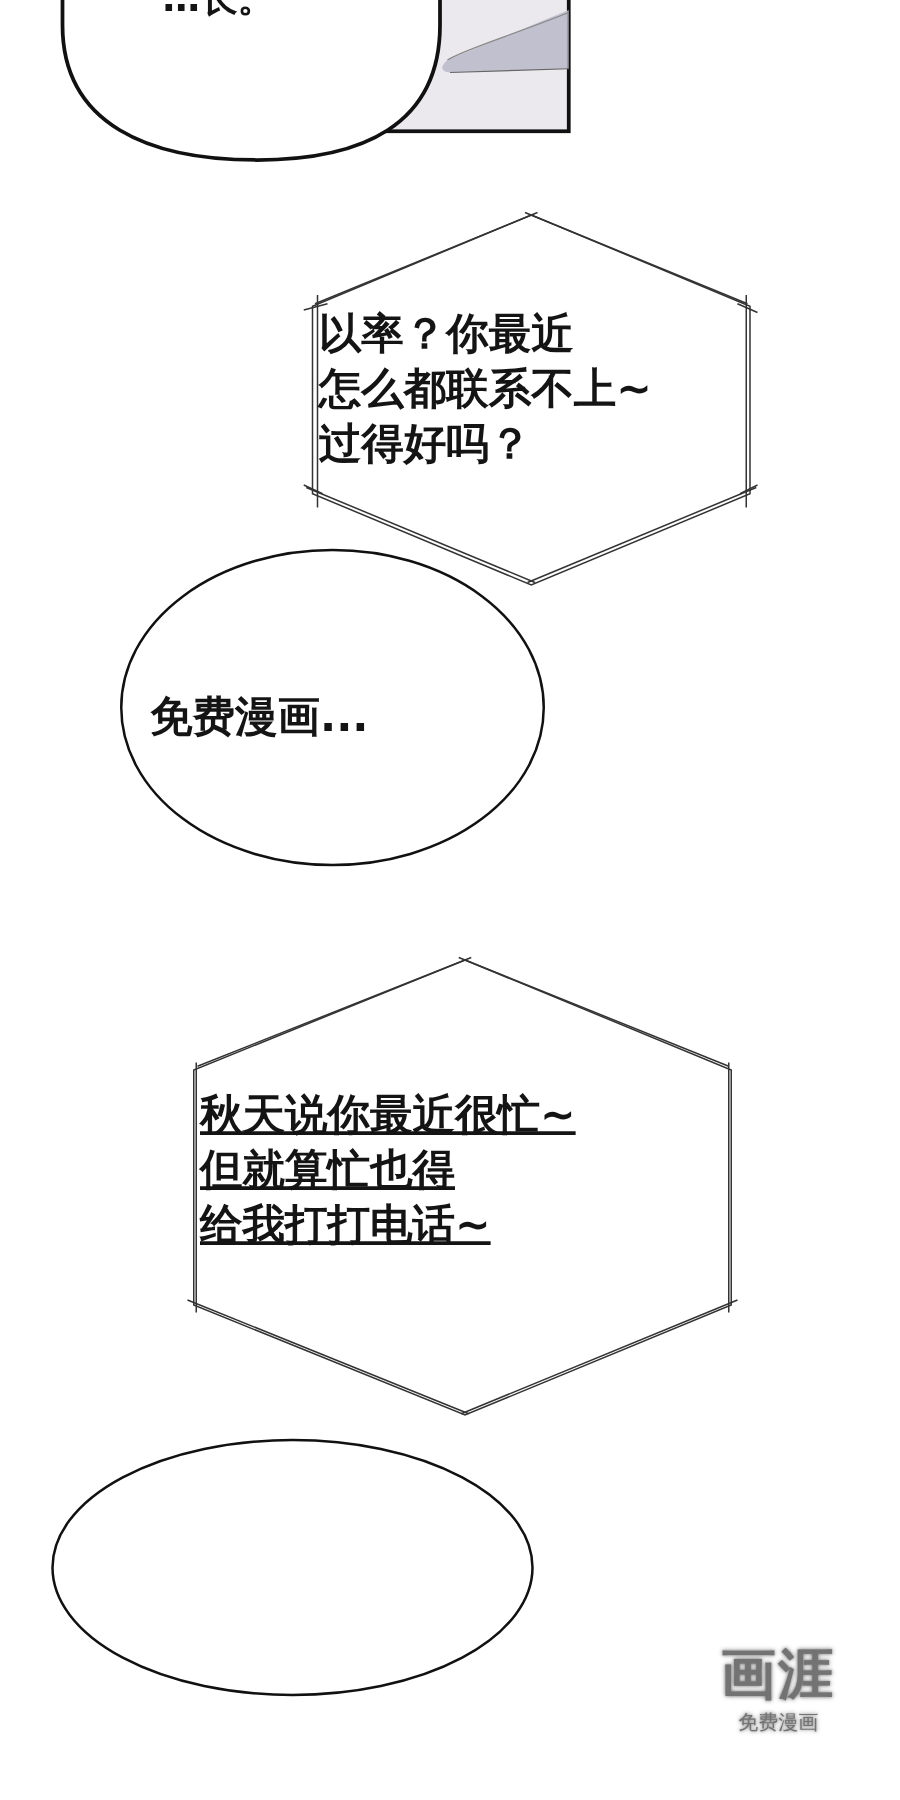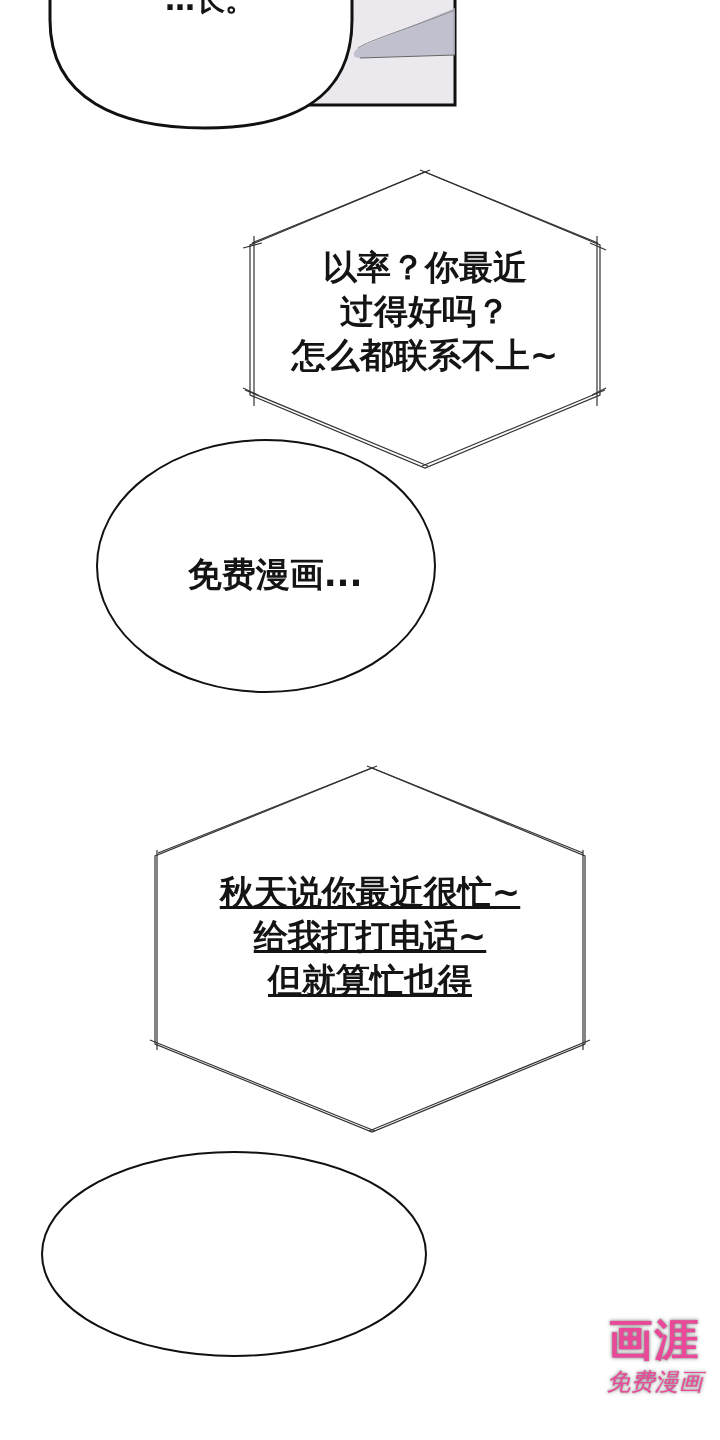--- a/index.html
+++ b/index.html
@@ -1,25 +1,25 @@
 <!DOCTYPE html>
 <html><head>
   <meta charset="utf-8">
   <style>
     html, body { margin: 0; padding: 0; background: #ffffff; }
     body { width: 720px; height: 1440px; position: relative; overflow: hidden;
            font-family: "DejaVu Sans", sans-serif; color: #111; }
     svg.layer { position: absolute; left: 0; top: 0; }
-    .text { position: absolute; text-align: center; font-weight: bold;
+    .text { position: absolute; font-weight: bold;
             color: #141414; line-height: 1.3; white-space: nowrap; }
     .t1 { font-size: 34px; }
-    .watermark { position: absolute; left: 592px; top: 1318px; width: 125px; text-align: center;
-                 color: #ec4899; text-shadow: 0 0 4px rgba(0,0,0,0.45), 0 0 2px rgba(0,0,0,0.35); }
+    .watermark { position: absolute; left: 560px; top: 1318px; width: 125px; text-align: center;
+                 color: #737373; text-shadow: 0 0 4px rgba(0,0,0,0.45), 0 0 2px rgba(0,0,0,0.35); }
     .wm-logo { font-size: 44px; font-weight: bold; letter-spacing: 2px; line-height: 1; }
-    .wm-sub { font-size: 24px; line-height: 1.2; margin-top: 6px; font-style: italic; }
+    .wm-sub { font-size: 16px; line-height: 1.2; margin-top: 6px; }
   </style>
 </head>
 <body>
 
 <svg class="layer" width="720" height="1440" viewBox="0 0 720 1440">
 
   <g>
     <rect x="300" y="-5" width="155" height="110" fill="#ece9ee" stroke="#111" stroke-width="3"></rect>
     <path d="M455,8 L455,55 L360,58 C355,58 350,55 358,48 Z" fill="#b9b8c8" opacity="0.85"></path>
     <path d="M358,48 C370,40 410,28 455,10" fill="none" stroke="#888" stroke-width="1"></path>
@@ -58,32 +58,32 @@
 
   <ellipse cx="234" cy="1254" rx="192" ry="102" fill="#ffffff" stroke="#111" stroke-width="2"></ellipse>
 </svg>
 
 <div class="text t1" style="left:130px; top:-20px; width:160px; font-size:30px;">
   <div>…长。</div>
 </div>
 
 <div class="text t1" style="left:255px; top:245px; width:340px;">
   <div>以率？你最近</div>
+  <div>怎么都联系不上~</div>
   <div>过得好吗？</div>
-  <div>怎么都联系不上~</div>
 </div>
 
 <div class="text t1" style="left:120px; top:552px; width:310px;">
   <div>免费漫画...</div>
 </div>
 
 <div class="text t1" style="left:160px; top:870px; width:420px;text-decoration:underline;">
   <div>秋天说你最近很忙~</div>
+  <div>但就算忙也得</div>
   <div>给我打打电话~</div>
-  <div>但就算忙也得</div>
 </div>
 
 <div class="text t1" style="left:60px; top:1200px; width:360px;">
 </div>
 
 <div class="watermark">
   <div class="wm-logo">画涯</div>
   <div class="wm-sub">免费漫画</div>
 </div>
 

